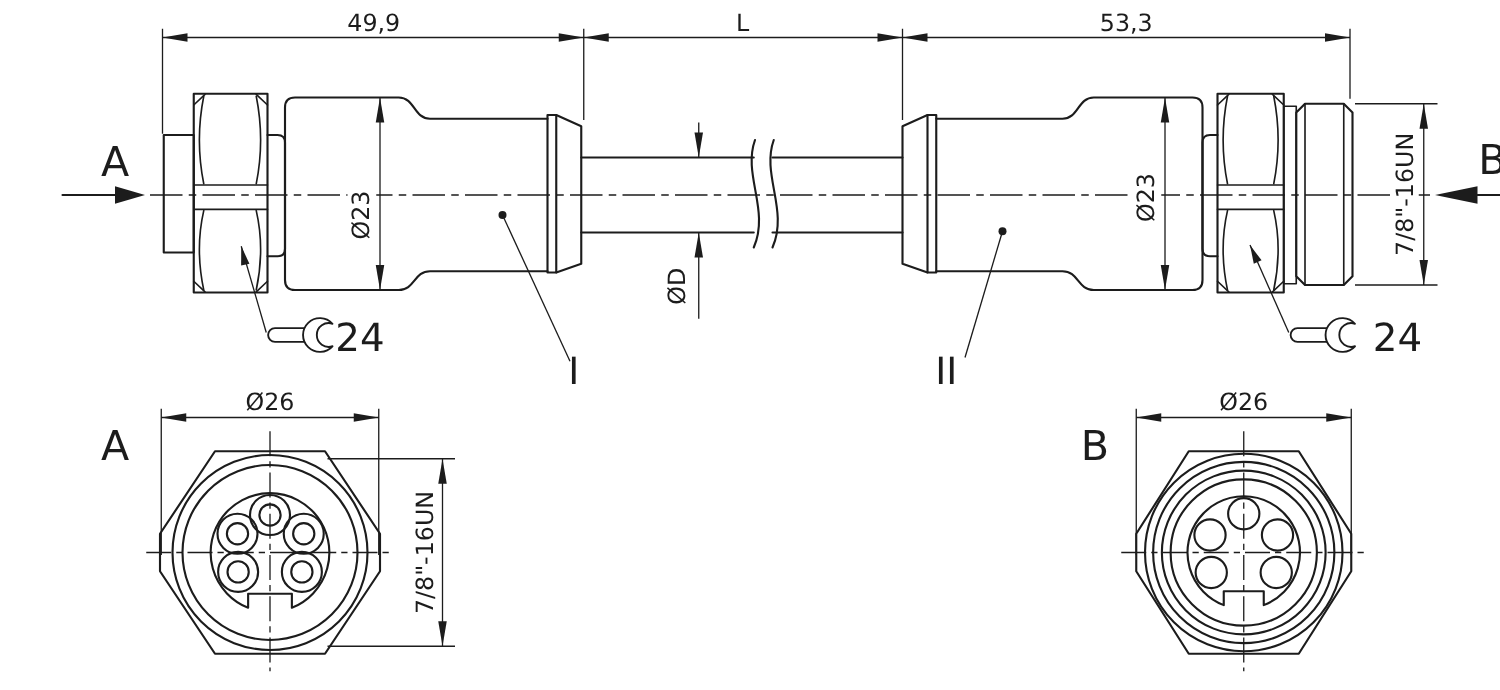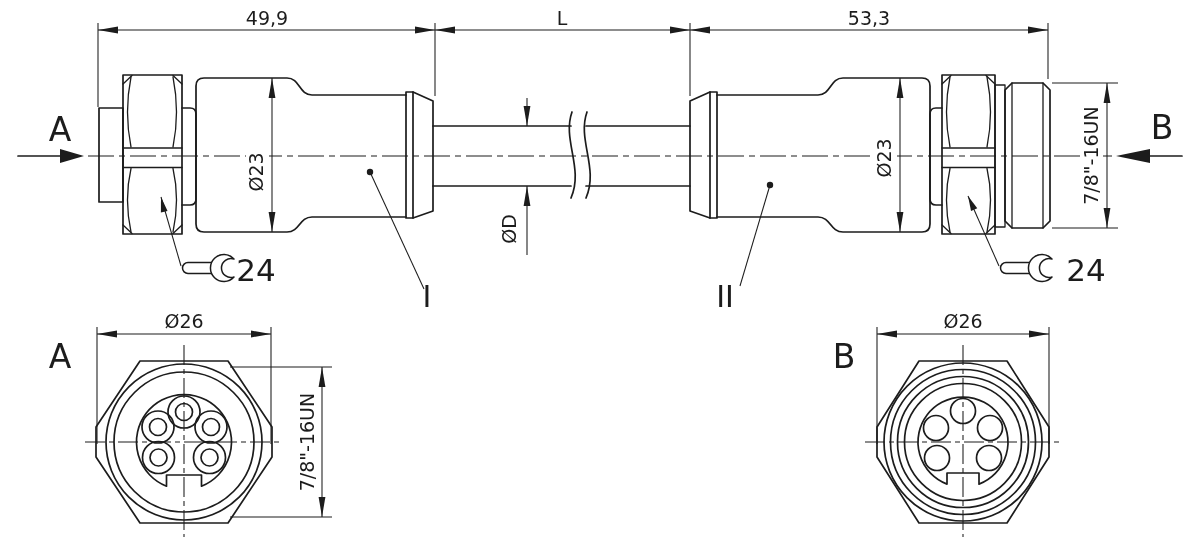--- a/index.html
+++ b/index.html
@@ -1,16 +1,16 @@
 <!DOCTYPE html>
 <html><head>
 <meta charset="utf-8">
 <style>
   html,body{margin:0;padding:0;background:#ffffff;}
-  .stage{width:992px;height:552px;background:#ffffff;position:relative;}
+  .stage{width:992px;height:552px;background:#ffffff;position:relative;padding-left:32px;}
   svg{display:block;}
   .o  {fill:none;stroke:#1c1c1c;stroke-width:1.7;stroke-linejoin:round;stroke-linecap:round;}
   .o2 {fill:none;stroke:#1c1c1c;stroke-width:1.3;stroke-linejoin:round;stroke-linecap:round;}
   .d  {fill:none;stroke:#1c1c1c;stroke-width:1.05;stroke-linecap:butt;}
   .cl {fill:none;stroke:#1c1c1c;stroke-width:1.05;stroke-dasharray:26 5 6 5;}
   .cl2{fill:none;stroke:#1c1c1c;stroke-width:1.05;stroke-dasharray:20 4 5 4;}
   .ar {fill:#1c1c1c;stroke:none;}
   .bg {fill:#ffffff;stroke:none;}
   .wr {fill:#ffffff;stroke:#1c1c1c;stroke-width:1.5;stroke-linejoin:round;}
   text{font-family:"DejaVu Sans","Liberation Sans",sans-serif;fill:#1c1c1c;}

